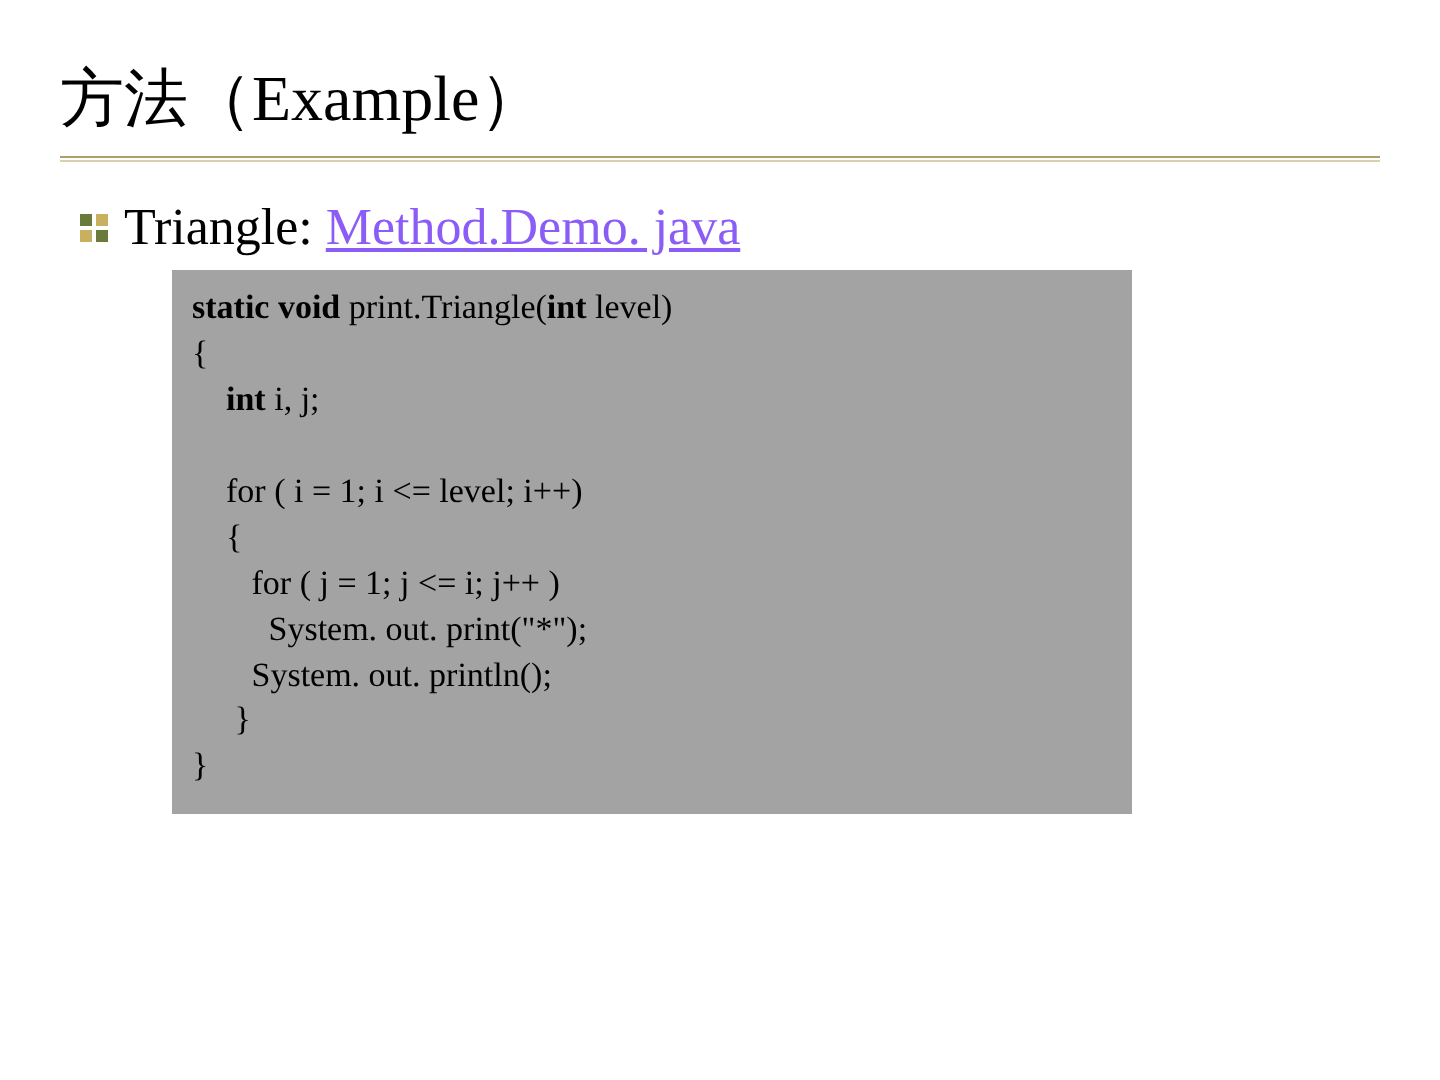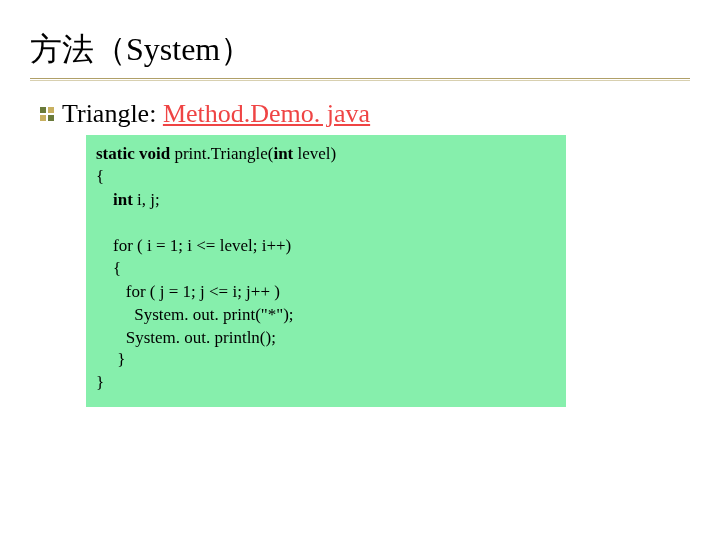--- a/index.html
+++ b/index.html
@@ -47,43 +47,43 @@
     flex: 0 0 14px;
   }
   .bullet-icon svg { display: block; }
   .bullet-text {
     font-size: 26px;
     color: #000;
     font-family: "Times New Roman", serif;
   }
   .bullet-link {
     text-decoration: underline;
-    color: #ef4444;
+    color: #8b5cf6;
   }
   .code-block {
     margin-top: 6px;
     margin-left: 56px;
     width: 480px;
-    background: #86efac;
+    background: #a3a3a3;
     padding: 8px 10px 12px 10px;
     font-family: "Times New Roman", serif;
     font-size: 17px;
     color: #000;
     line-height: 1.35;
     white-space: pre;
   }
   .kw { font-weight: bold; }
 </style>
 </head>
 <body>
 
 <div class="slide">
 
   <div class="title-block">
-    <div class="title">方法（System）</div>
+    <div class="title">方法（Example）</div>
     <div class="title-underline-top"></div>
     <div class="title-underline-shadow"></div>
   </div>
 
   <div class="bullet-row">
     <span class="bullet-icon">
       <svg viewBox="0 0 14 14" width="14" height="14">
         <rect x="0" y="0" width="6" height="6" fill="#6a7a3a"></rect>
         <rect x="8" y="0" width="6" height="6" fill="#c8b060"></rect>
         <rect x="0" y="8" width="6" height="6" fill="#c8b060"></rect>

